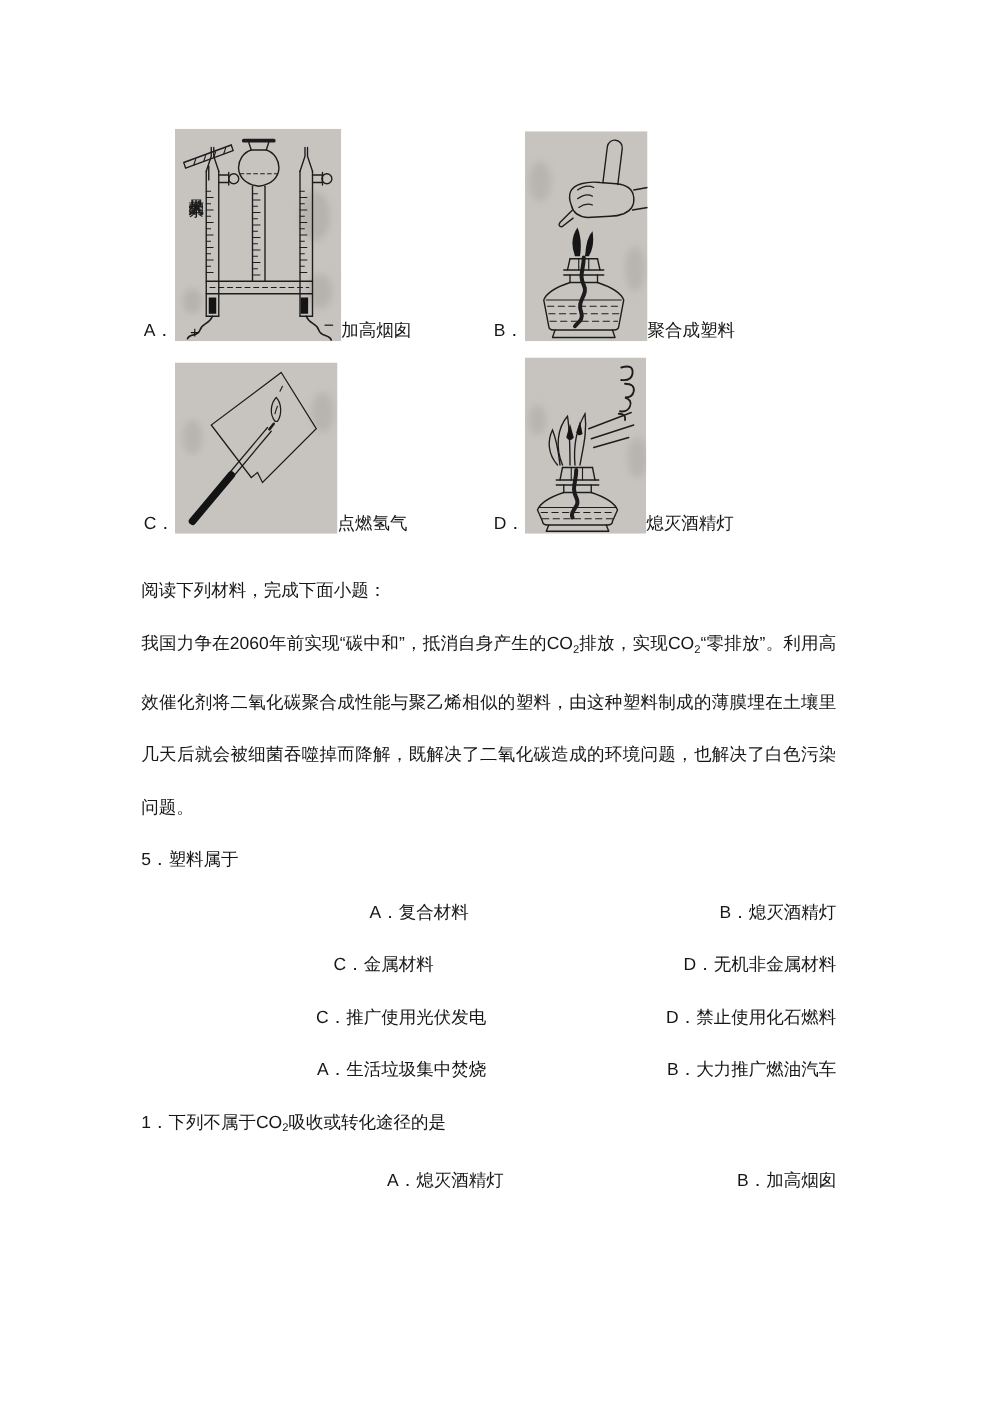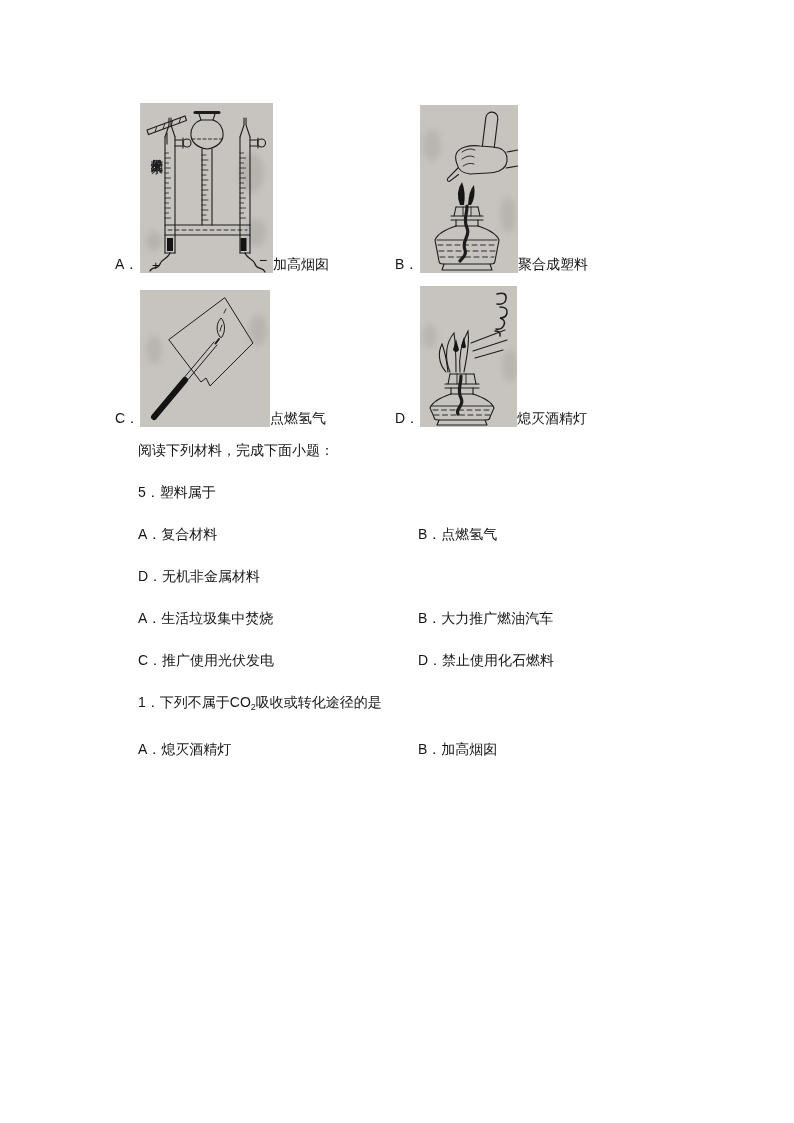--- a/index.html
+++ b/index.html
@@ -23,25 +23,25 @@
   .fig-box svg { display: block; }
   .fig-caption { line-height: 17px; white-space: nowrap; }
   .vert-note {
     position: absolute; left: 10px; top: 46px;
     writing-mode: vertical-rl; text-orientation: upright;
     font-size: 12.5px; line-height: 14px; letter-spacing: 0.5px;
     color: #1b1b1b; pointer-events: none; white-space: nowrap;
   }
 
   
-  .text-block { position: absolute; left: 113px; top: 429px; width: 556px; font-size: 14px; line-height: 42px; margin-left: 25px; }
+  .text-block { position: absolute; left: 113px; top: 451px; width: 556px; font-size: 14px; line-height: 42px; }
   .text-block p { margin: 0; }
   .para { text-align: justify; }
   sub { font-size: 9px; vertical-align: -3px; letter-spacing: 0; }
-  .opt-row { display: flex; }
+  .opt-row { display: flex; justify-content: flex-end; }
   .opt-row .c1 { width: 280px; flex: none; }
 </style>
 </head>
 <body>
 
 <div class="page">
 
   <div class="fig-row" id="fig-row-1">
     <div class="fig-cell cellw">
       <span class="opt-letter">A．</span>
@@ -218,38 +218,40 @@
           </g>
         </svg>
       </div>
       <span class="fig-caption">熄灭酒精灯</span>
     </div>
   </div>
 
   <div class="text-block">
     <p>阅读下列材料，完成下面小题：</p>
 
+    <p class="para"><span>我国力争在2060年前实现“碳中和”，抵消自身产生的CO</span><sub>2</sub><span>排放，实现CO</span><sub>2</sub><span>“零排放”。利用高效催化剂将二氧化碳聚合成性能与聚乙烯相似的塑料，由这种塑料制成的薄膜埋在土壤里几天后就会被细菌吞噬掉而降解，既解决了二氧化碳造成的环境问题，也解决了白色污染问题。</span></p>
 
     <p>5．塑料属于</p>
     <div class="opt-row">
       <span class="c1">A．复合材料</span>
-      <span>B．点燃氢气</span>
-    </div>
-    <div class="opt-row">
+      <span>B．熄灭酒精灯</span>
+    </div>
+    <div class="opt-row">
+      <span class="c1">C．金属材料</span>
       <span>D．无机非金属材料</span>
     </div>
 
+    <div class="opt-row">
+      <span class="c1">C．推广使用光伏发电</span>
+      <span>D．禁止使用化石燃料</span>
+    </div>
     <div class="opt-row">
       <span class="c1">A．生活垃圾集中焚烧</span>
       <span>B．大力推广燃油汽车</span>
     </div>
-    <div class="opt-row">
-      <span class="c1">C．推广使用光伏发电</span>
-      <span>D．禁止使用化石燃料</span>
-    </div>
 
     <p><span>1．下列不属于CO</span><sub>2</sub><span>吸收或转化途径的是</span></p>
     <div class="opt-row">
       <span class="c1">A．熄灭酒精灯</span>
       <span>B．加高烟囱</span>
     </div>
   </div>
 
 </div>
 

